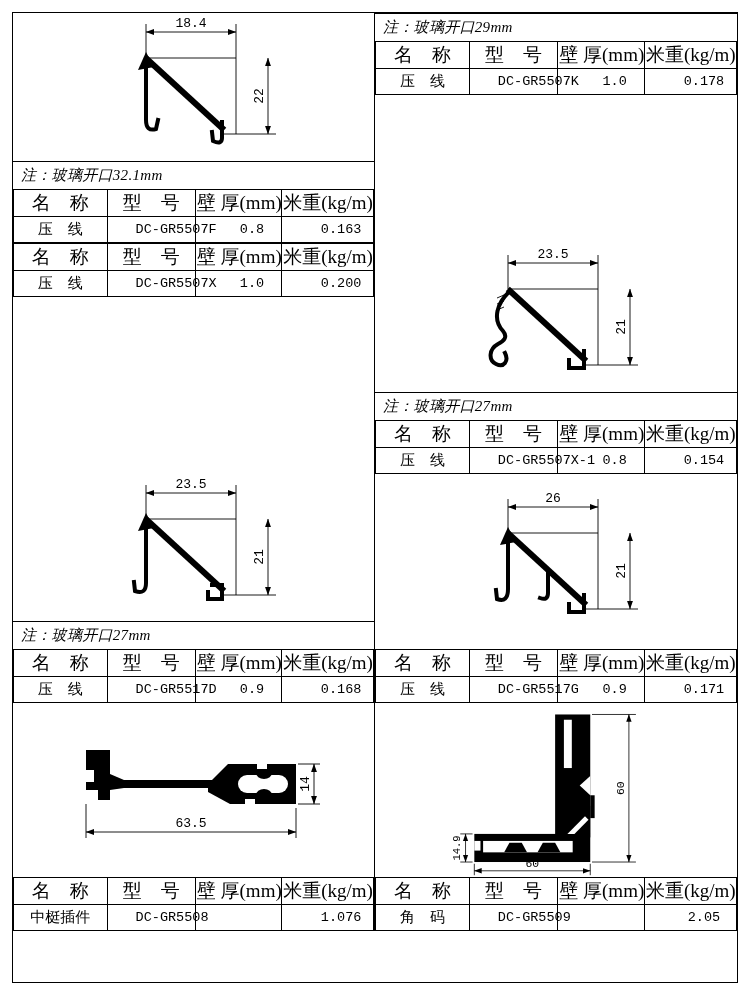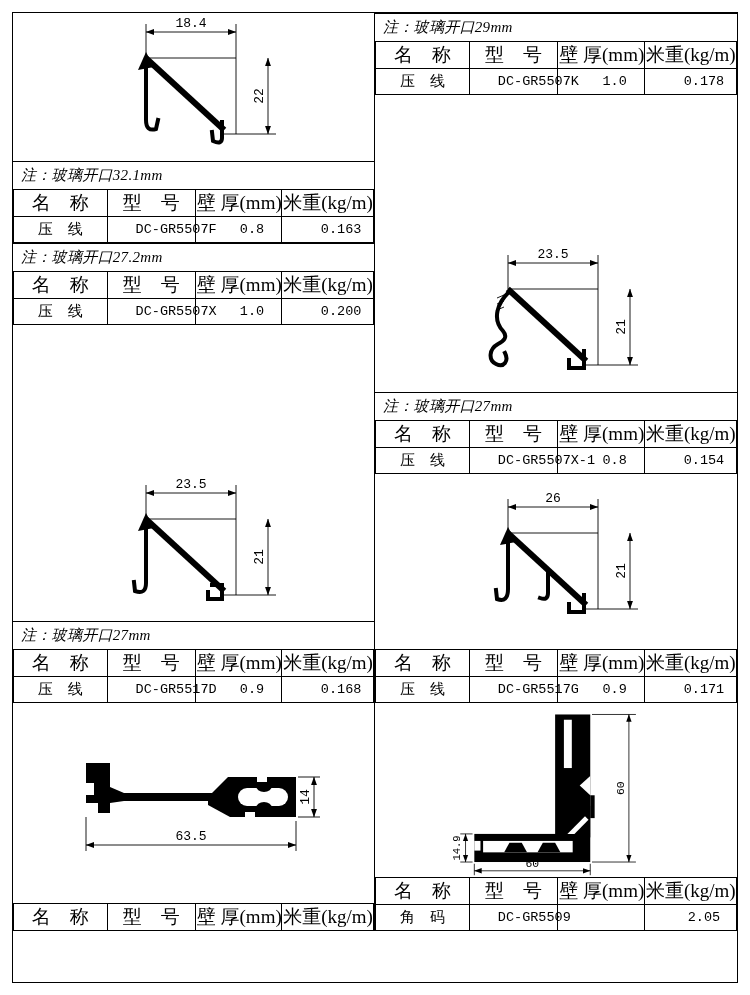--- a/index.html
+++ b/index.html
@@ -117,21 +117,20 @@
         <td>压　线</td>
         <td class="mono">DC-GR5507K</td>
         <td class="mono">1.0</td>
         <td class="mono">0.178</td>
       </tr>
     </tbody>
       </table>
   </div>
 
   <div class="cell l">
-    <div class="note">注：玻璃开口27.2mm</div>
     <table>
       <colgroup>
           <col style="width:26%">
           <col style="width:24.5%">
           <col style="width:24%">
           <col style="width:25.5%">
         </colgroup>
       <tbody>
           <tr class="hd">
         <td>名　称</td>
@@ -310,20 +309,26 @@
           <col style="width:24.5%">
           <col style="width:24%">
           <col style="width:25.5%">
         </colgroup>
       <tbody>
           <tr class="hd">
         <td>名　称</td>
         <td>型　号</td>
         <td>壁 厚(mm)</td>
         <td>米重(kg/m)</td>
+      </tr>
+      <tr>
+        <td>中梃插件</td>
+        <td class="mono">DC-GR5508</td>
+        <td class="mono"></td>
+        <td class="mono">1.076</td>
       </tr>
     </tbody>
       </table>
   </div>
 
   <div class="cell">
     <div class="draw">
       <svg width="202" height="176" viewBox="0 0 230 200">
         <g>
           <rect class="fillb" x="114" y="14" width="40" height="140"></rect>

